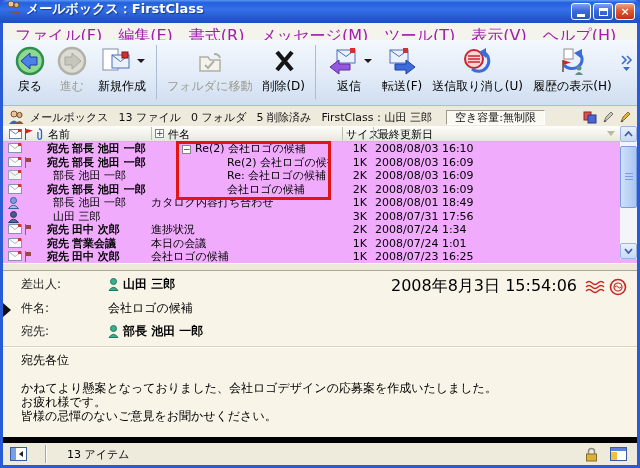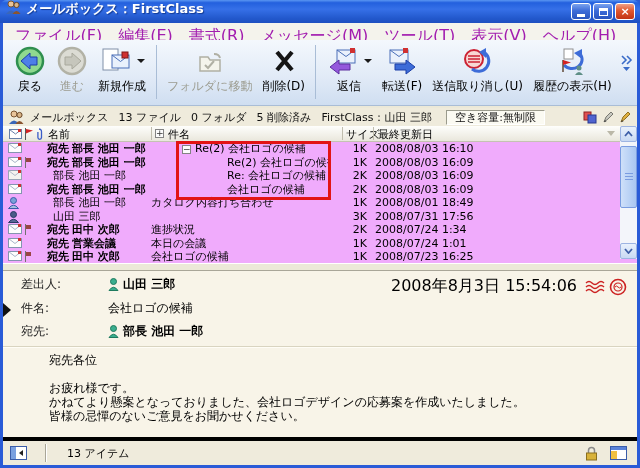--- a/index.html
+++ b/index.html
@@ -78,26 +78,26 @@
   .splitter{position:absolute;left:3px;top:263px;width:634px;height:8px;background:#ECE9D8;
     border-top:1px solid #fff;border-bottom:1px solid #A9A698;}
   
   .preview{position:absolute;left:3px;top:271px;width:634px;height:166px;background:#F8F4E8;font-size:12px;color:#000;}
   .pfield{position:absolute;left:18px;white-space:nowrap;display:flex;align-items:center;}
   .pfield .plabel{width:87px;color:#222;}
   .pfield .pval{display:flex;align-items:center;gap:4px;}
   .pdate{position:absolute;right:10px;top:5px;display:flex;align-items:center;gap:8px;font-size:16px;}
   .pdivider{position:absolute;left:0;top:75px;width:634px;height:2px;border-top:1px solid #D9D4C0;border-bottom:1px solid #FFFDF6;}
   .pbody{position:absolute;left:18px;top:82px;font-size:12px;line-height:14px;white-space:nowrap;}
-  .pbody div{min-height:14px;margin-left:28px;}
+  .pbody div{min-height:14px;}
   .collapse-tri{position:absolute;left:0px;top:32px;width:0;height:0;
     border-top:7px solid transparent;border-bottom:7px solid transparent;border-left:8px solid #101010;}
   
   .statusbar{position:absolute;left:3px;top:437px;width:634px;height:28px;background:#EFEBDC;
-    border-top:4px solid #000000;display:flex;align-items:center;font-size:11px;color:#000;gap:10px;}
+    border-top:6px solid #000000;display:flex;align-items:center;font-size:11px;color:#000;gap:10px;}
   .st-sep{width:2px;height:18px;border-left:1px solid #A9A698;border-right:1px solid #fff;margin:0 10px 0 8px;}
   .st-right{margin-left:auto;display:flex;align-items:center;gap:12px;padding-right:10px;}
   .bold{font-weight:bold;}
 </style>
 </head>
 <body>
 
 <div class="win">
 
   <div class="titlebar">
@@ -466,22 +466,22 @@
             <circle cx="5.5" cy="3.5" r="3" fill="#3AAE8E" stroke="#1E7A5E"></circle>
             <path d="M1 12.5 q4.5 -6.5 9 0 z" fill="#3AAE8E" stroke="#1E7A5E"></path>
           </svg>
         <span class="bold">部長 池田 一郎</span>
       </span>
     </div>
     <div class="pdivider"></div>
     <div class="pbody">
       <div>宛先各位</div>
       <div></div>
+      <div>かねてより懸案となっておりました、会社ロゴデザインの応募案を作成いたしました。</div>
       <div>お疲れ様です。</div>
-      <div>かねてより懸案となっておりました、会社ロゴデザインの応募案を作成いたしました。</div>
       <div>皆様の忌憚のないご意見をお聞かせください。</div>
     </div>
   </div>
 
   <div class="statusbar">
     <svg width="17" height="14" style="margin-left:7px">
       <rect x="0.5" y="0.5" width="16" height="13" fill="#fff" stroke="#3A5CA8"></rect>
       <rect x="1" y="1" width="5" height="12" fill="#7AA0E0"></rect>
       <polygon points="13,4 13,10 9,7" fill="#202020"></polygon>
     </svg>

